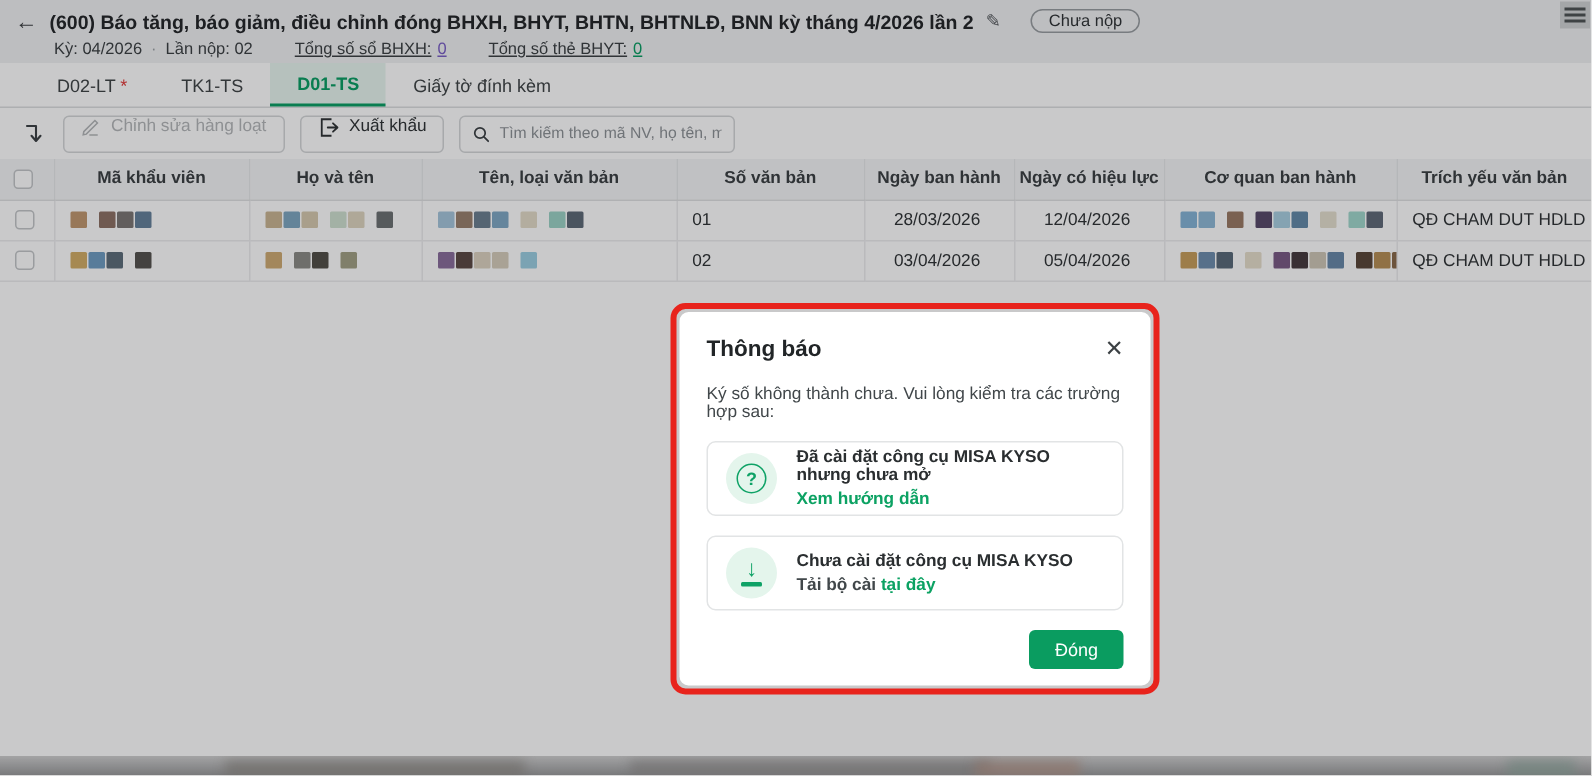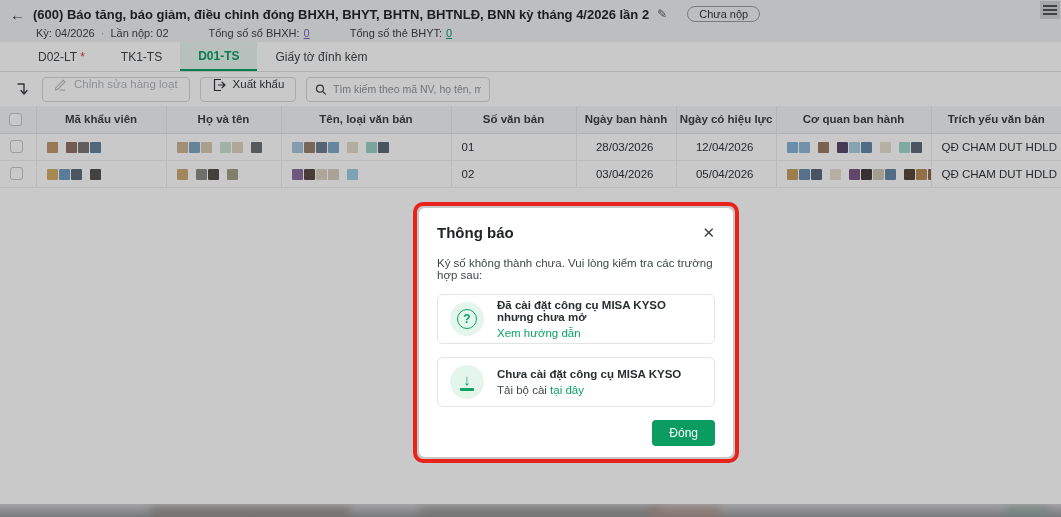--- a/index.html
+++ b/index.html
@@ -8,21 +8,21 @@
 
   
   .topbar { height:42px; background:#f0f1f3; padding:5px 10px 0 10px; position:relative; }
   .title-row { display:flex; align-items:center; gap:8px; height:18px; }
   .back-arrow { font-size:15px; color:#3a3e40; cursor:pointer; line-height:1; }
   .page-title { font-weight:bold; font-size:13px; color:#232628; white-space:nowrap; }
   .edit-icon { font-size:12px; color:#55595c; cursor:pointer; }
   .status-badge { border:1.5px solid #989da0; border-radius:11px; padding:1px 11px; font-size:11px; color:#2f3335; margin-left:12px; background:transparent; }
   .meta-row { display:flex; align-items:flex-start; font-size:11px; color:#3c4143; margin-top:4px; padding-left:26px; white-space:nowrap; }
   .meta-row .dot { color:#9aa0a3; margin:0 6px; }
-  .meta-row .grp { margin-left:40px; }
+  .meta-row .grp { margin-left:28px;text-decoration:underline; }
   .lnk-purple { color:#7a5fc5; text-decoration:underline; margin-left:4px; cursor:pointer; }
   .lnk-green { color:#0a9e63; text-decoration:underline; margin-left:4px; cursor:pointer; }
   .hamburger { position:absolute; top:1px; right:1px; width:20px; height:18px; background:#d0d3d4; display:flex; flex-direction:column; justify-content:center; gap:2px; padding:3px; cursor:pointer; }
   .hamburger i { display:block; height:2px; background:#4e5254; }
 
   
   .tabbar { height:30px; background:#fff; border-bottom:1px solid #dcdedf; display:flex; padding-left:20px; }
   .tab { padding:0 18px; display:flex; align-items:center; font-size:12px; color:#3f4446; cursor:pointer; }
   .tab .req { color:#e23b3b; margin-left:3px; }
   .tab.active { background:#e7f5ef; color:#0a9e63; font-weight:bold; border-bottom:2px solid #0a9e63; }
@@ -47,34 +47,34 @@
   .mgap { display:inline-block; width:7px; height:11px; vertical-align:middle; }
 
   
   .bottom-strip { position:absolute; left:0; bottom:0; width:1061px; height:13px; background:linear-gradient(#cfcfcf,#98999a); overflow:hidden; }
   .blob { position:absolute; bottom:-2px; height:12px; filter:blur(4px); opacity:.7; }
 
   
   .dim { position:absolute; inset:0; background:rgba(8,10,12,0.22); z-index:40; }
 
   
-  .annotation-box { position:absolute; left:413px; top:202px; width:326px; height:261px; border:4px solid #e8231c; border-radius:10px; z-index:60; background:transparent; }
+  .annotation-box { position:absolute; left:447px; top:202px; width:326px; height:261px; border:4px solid #e8231c; border-radius:10px; z-index:60; background:transparent; }
   .modal { position:absolute; inset:2px; background:#fff; border-radius:6px; padding:16px 18px 14px 18px; display:flex; flex-direction:column; }
   .modal-head { display:flex; justify-content:space-between; align-items:center; margin-bottom:16px; }
   .modal-title { font-size:15px; font-weight:bold; color:#212527; }
   .close-x { font-size:15px; color:#3c4144; cursor:pointer; line-height:1; }
   .modal-msg { font-size:11.5px; color:#41474a; margin-bottom:13px; }
   .opt-card { border:1px solid #e2e4e5; border-radius:6px; padding:8px 12px; display:flex; align-items:center; gap:13px; margin-bottom:13px; min-height:50px; cursor:pointer; }
   .opt-icon { flex:0 0 34px; width:34px; height:34px; border-radius:50%; background:#e4f5ec; display:flex; align-items:center; justify-content:center; }
   .q-ring { width:20px; height:20px; border:1.7px solid #0ea266; border-radius:50%; display:flex; align-items:center; justify-content:center; font-size:12px; font-weight:bold; color:#0ea266; }
   .dl-glyph { display:flex; flex-direction:column; align-items:center; color:#0ea266; }
   .dl-glyph .arr { font-size:15px; font-weight:bold; line-height:13px; }
   .dl-glyph .bar { width:14px; height:2.5px; background:#0ea266; margin-top:2px; border-radius:1px; }
   .opt-title { font-size:11.5px; font-weight:bold; color:#2a2e30; }
-  .opt-line2 { font-size:11.5px; color:#41474a; margin-top:4px; }
+  .opt-line2 { font-size:11.5px; color:#41474a; margin-top:4px;font-weight:bold; }
   .opt-link { color:#0ca263; cursor:pointer; }
   .modal-foot { margin-top:auto; display:flex; justify-content:flex-end; }
   .btn-primary { background:#0a9c60; color:#fff; border:0; border-radius:4px; padding:6px 17px; font-size:12px; cursor:pointer; }
 
   svg { display:block; }
 </style>
 </head>
 <body>
 
 <div class="screen">

